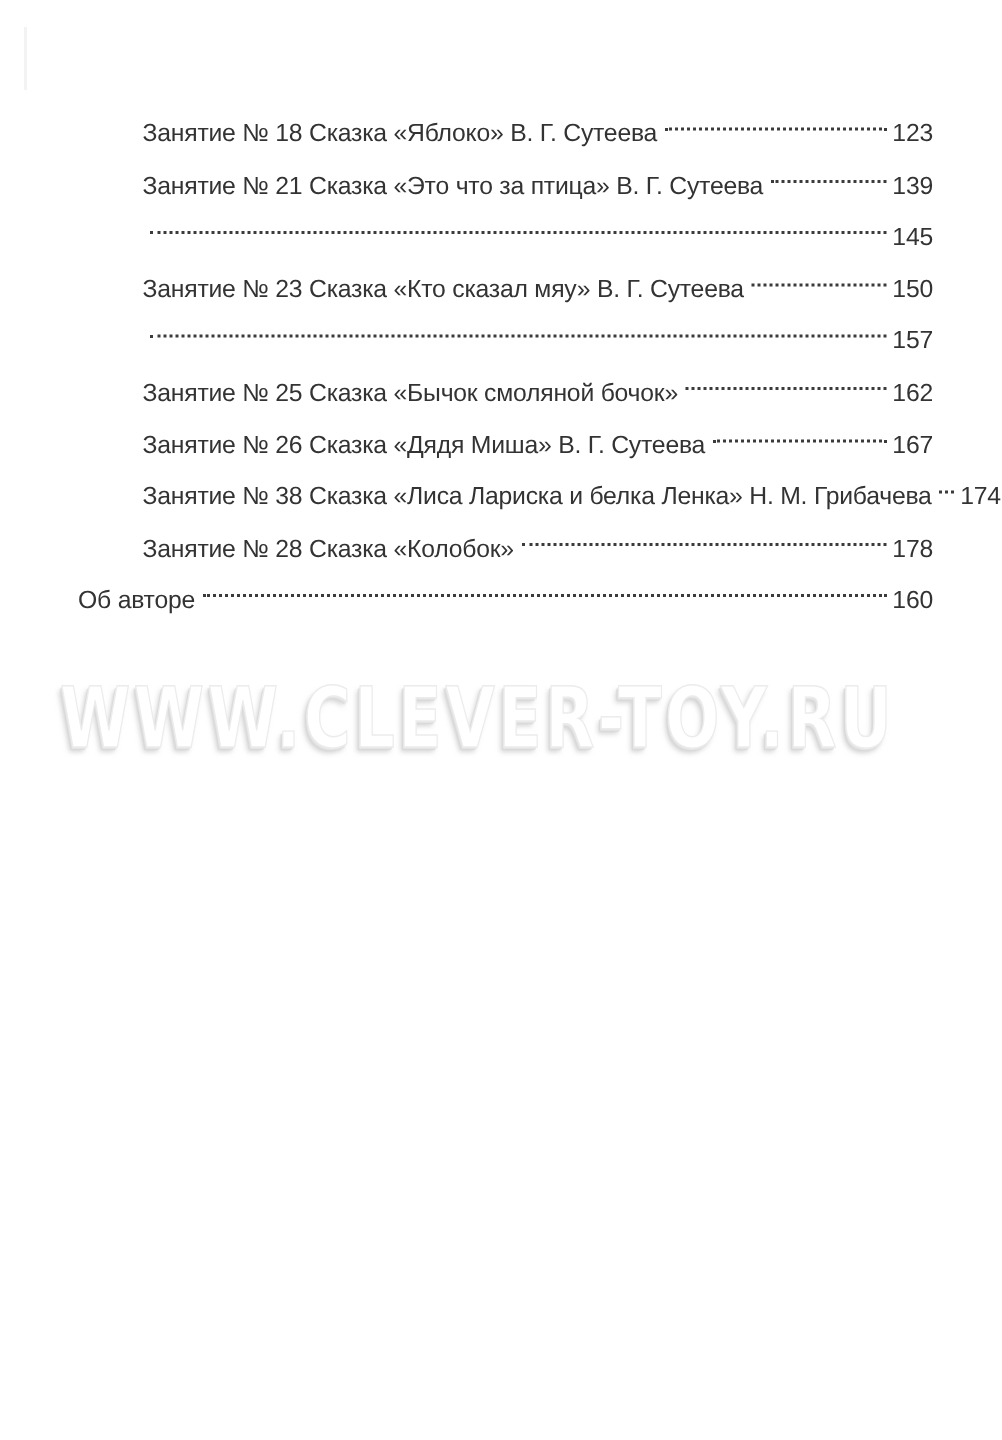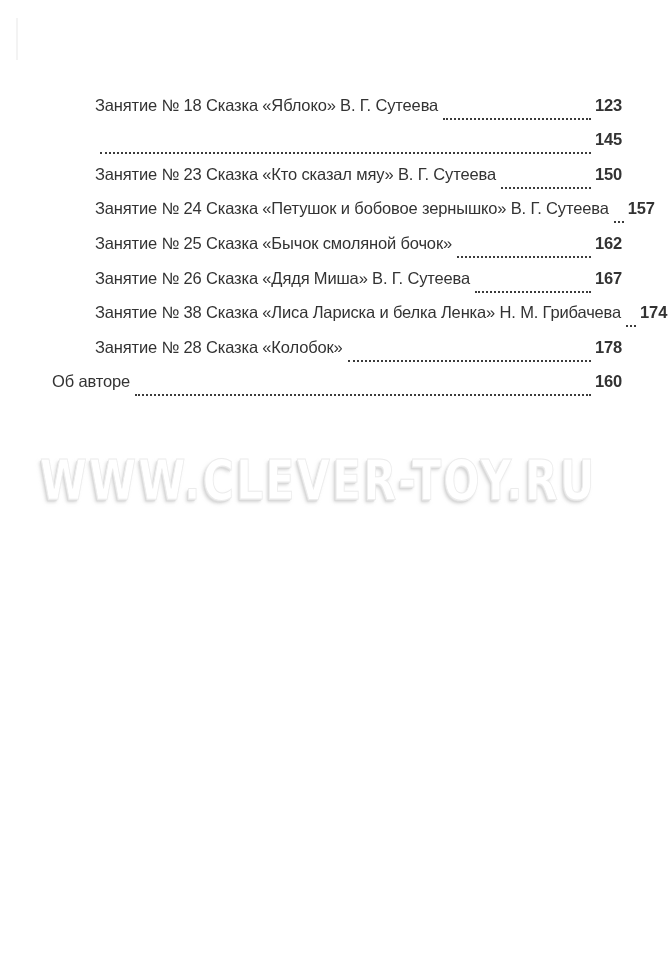--- a/index.html
+++ b/index.html
@@ -49,21 +49,21 @@
   }
   .toc {
     position: absolute;
     left: 52px;
     right: 46px;
     top: 80px;
     z-index: 2;
   }
   .toc-row {
     display: flex;
-    align-items: flex-end;
+    align-items: flex-start;
     height: 34.6px;
     font-size: 16.5px;
     color: #333333;
     letter-spacing: -0.15px;
   }
   .toc-row.indent {
     padding-left: 43px;
   }
   .toc-label {
     white-space: nowrap;
@@ -76,52 +76,55 @@
     margin-left: 5px;
     margin-right: 2px;
     position: relative;
     top: 5px;
     min-width: 10px;
   }
   .toc-page {
     flex: 0 0 auto;
     white-space: nowrap;
     margin-left: 2px;
-    font-weight: bold;
   }
 </style>
 </head>
 <body>
 
 <div class="page">
   <div class="scan-edge"></div>
   <div class="watermark">WWW.CLEVER-TOY.RU</div>
   <div class="toc" id="toc-list">
   <div class="toc-row indent">
     <span class="toc-label">Занятие № 18 Сказка «Яблоко» В. Г. Сутеева</span>
     <span class="leader"></span>
     <span class="toc-page">123</span>
   </div>
 
 
 
+  <div class="toc-row indent">
+    <span class="toc-label">Занятие № 21 Сказка «Это что за птица» В. Г. Сутеева</span>
+    <span class="leader"></span>
+    <span class="toc-page">139</span>
+  </div>
 
   <div class="toc-row indent">
     <span class="leader"></span>
     <span class="toc-page">145</span>
   </div>
 
   <div class="toc-row indent">
     <span class="toc-label">Занятие № 23 Сказка «Кто сказал мяу» В. Г. Сутеева</span>
     <span class="leader"></span>
     <span class="toc-page">150</span>
   </div>
 
   <div class="toc-row indent">
-    <span class="toc-label">Занятие № 24 Сказка «Петушок и бобовое зернышко» В. Г. Сутеева</span>
     <span class="leader"></span>
     <span class="toc-page">157</span>
   </div>
 
   <div class="toc-row indent">
     <span class="toc-label">Занятие № 25 Сказка «Бычок смоляной бочок»</span>
     <span class="leader"></span>
     <span class="toc-page">162</span>
   </div>
 

